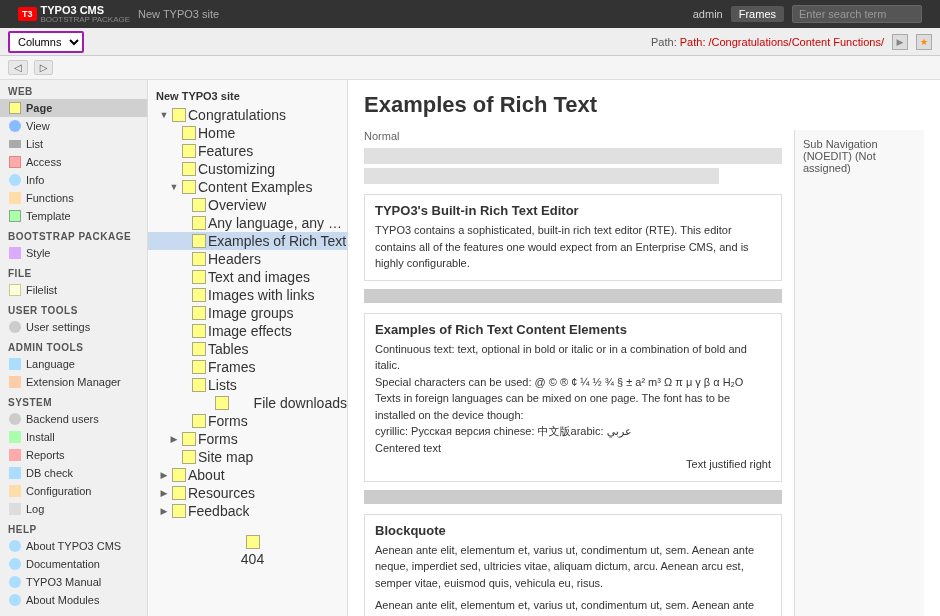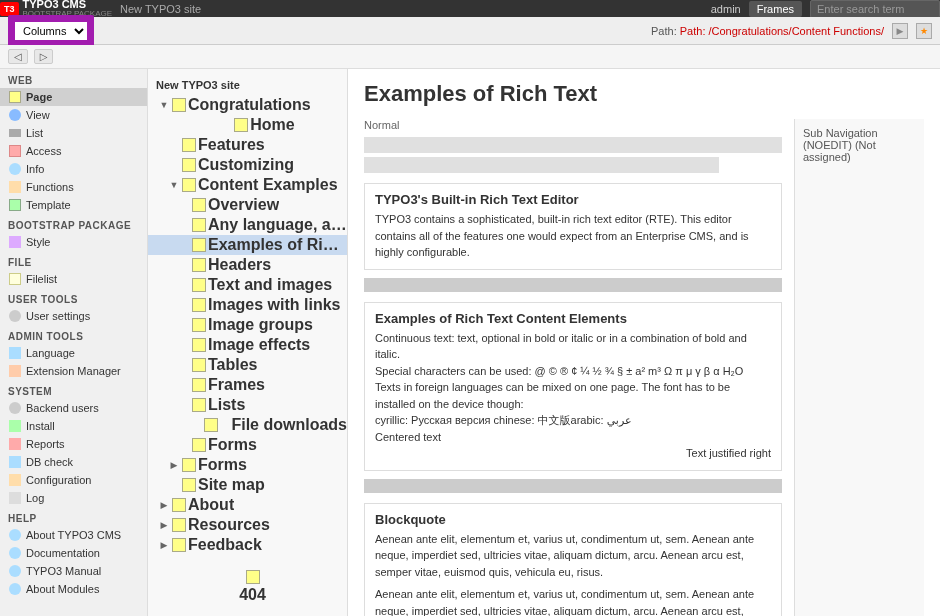--- a/index.html
+++ b/index.html
@@ -1,32 +1,32 @@
 <!DOCTYPE html>
 <html><head>
   <meta charset="utf-8">
   <style>
     * { margin: 0; padding: 0; box-sizing: border-box; }
     body { font-family: Arial, sans-serif; font-size: 11px; background: #fff; width: 940px; height: 616px; overflow: hidden; display: flex; flex-direction: column; }
 
     
-    .top-bar { background: #333; height: 17px; display: flex; align-items: center; padding: 0 0; flex-shrink: 0; }
+    .top-bar { background: #333; height: 28px; display: flex; align-items: center; padding: 0 18px; flex-shrink: 0; }
     .logo { display: flex; align-items: center; gap: 4px; }
     .logo-icon { background: #f00; color: #fff; font-size: 9px; font-weight: bold; padding: 2px 4px; border-radius: 2px; }
     .logo-text { color: #fff; font-size: 11px; font-weight: bold; }
     .site-name { color: #aaa; font-size: 11px; margin-left: 8px; }
     .top-bar-right { margin-left: auto; display: flex; align-items: center; gap: 8px; }
     .admin-name { color: #ccc; font-size: 11px; }
     .logout-btn { color: #fff; font-size: 11px; cursor: pointer; background: #555; padding: 2px 8px; border-radius: 2px; }
     .search-input { font-size: 11px; padding: 2px 6px; width: 130px; border: 1px solid #666; background: #555; color: #ccc; border-radius: 2px; }
     .search-input::placeholder { color: #999; }
 
     
     .module-toolbar { background: #eee; border-bottom: 1px solid #ccc; height: 28px; display: flex; align-items: center; padding: 0 8px; gap: 8px; flex-shrink: 0; }
-    .columns-select { font-size: 11px; padding: 2px 4px; border: 7px solid #a21caf; background: #fff; border-radius: 2px; }
+    .columns-select { font-size: 11px; padding: 2px 4px; border: 2px solid #a21caf; background: #fff; border-radius: 2px; }
     .toolbar-icon-btn { width: 16px; height: 16px; background: #ddd; border: 1px solid #aaa; cursor: pointer; display: flex; align-items: center; justify-content: center; font-size: 9px; }
 
     
     .sub-toolbar { background: #f5f5f5; border-bottom: 1px solid #ddd; height: 24px; display: flex; align-items: center; padding: 0 8px; gap: 6px; flex-shrink: 0; }
     .sub-toolbar-btn { font-size: 10px; cursor: pointer; color: #555; background: #e8e8e8; border: 1px solid #ccc; padding: 1px 5px; border-radius: 2px; }
 
     
     .main-layout { display: flex; flex: 1; overflow: hidden; }
 
     
@@ -66,21 +66,21 @@
     .content-area { flex: 1; overflow-y: auto; padding: 12px 16px; background: #fff; }
     .content-title { font-size: 22px; font-weight: bold; color: #333; margin-bottom: 12px; }
     .content-box-white { background: #fff; border: 1px solid #ddd; padding: 8px 10px; margin-bottom: 8px; }
     
     .rte-title { font-size: 13px; font-weight: bold; color: #333; margin-bottom: 4px; }
     .rte-text { font-size: 11px; color: #333; line-height: 1.5; }
     
     .right-panel { width: 130px; background: #f8f8f8; border-left: 1px solid #ddd; flex-shrink: 0; padding: 8px; overflow-y: auto; }
     .right-panel-title { font-size: 11px; color: #555; }
 
-    .tree-item-text { white-space: nowrap; overflow: hidden; text-overflow: ellipsis; font-size: 16px; font-weight: bold; }
+    .tree-item-text { white-space: nowrap; overflow: hidden; text-overflow: ellipsis; font-size: 14px; }
   </style>
 </head>
 <body>
 
 <div class="top-bar">
   <div class="logo">
     <span class="logo-icon">T3</span>
     <span style="display:flex;flex-direction:column;line-height:1.1;">
       <span class="logo-text">TYPO3 CMS</span>
       <span style="color:#888;font-size:8px;">BOOTSTRAP PACKAGE</span>
@@ -254,21 +254,21 @@
       </div>
     </div>
 
   <div class="tree-panel" id="tree-container">
     <div class="tree-title">New TYPO3 site</div>
   <div class="tree-item" style="padding-left: 10px;">
         <span class="tree-toggle">▼</span>
         <span class="tree-page-icon"></span>
         <span class="tree-item-text">Congratulations</span>
       </div>
-      <div class="tree-item" style="padding-left: 20px; justify-content: center;">
+      <div class="tree-item" style="padding-left: 20px;">
         <span class="tree-toggle"></span>
         <span class="tree-page-icon"></span>
         <span class="tree-item-text">Home</span>
       </div>
       <div class="tree-item" style="padding-left: 20px;">
         <span class="tree-toggle"></span>
         <span class="tree-page-icon"></span>
         <span class="tree-item-text">Features</span>
       </div>
       <div class="tree-item" style="padding-left: 20px;">

